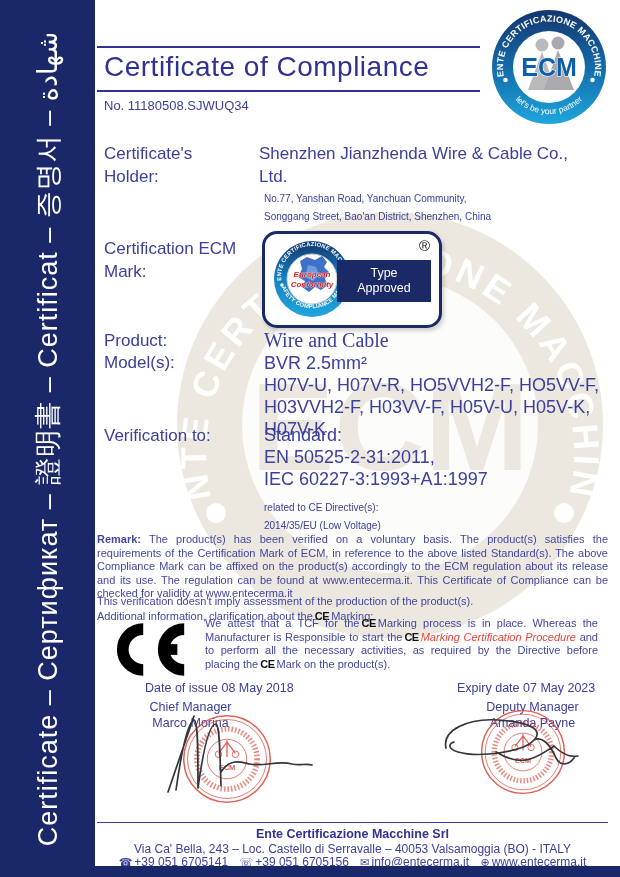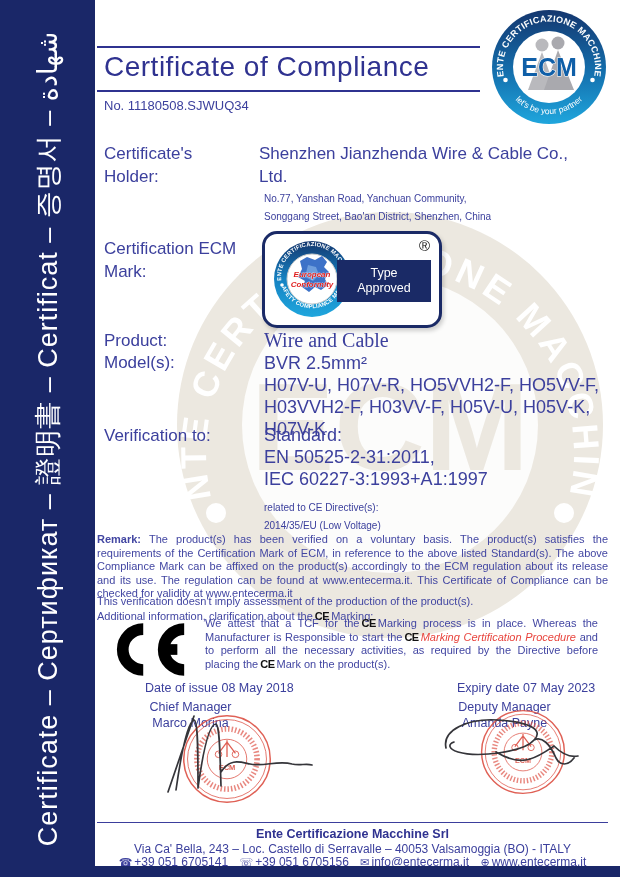--- a/index.html
+++ b/index.html
@@ -180,21 +180,21 @@
     <span>We attest that a TCF for the</span><span class="ce-inline">CE</span><span>Marking process is in place. Whereas the Manufacturer is Responsible to start the</span><span class="ce-inline">CE</span><span class="red-italic">Marking Certification Procedure</span> <span>and to perform all the necessary activities, as required by the Directive before placing the</span><span class="ce-inline">CE</span><span>Mark on the product(s).</span>
   </div>
 
   <div class="abs date-line z1" style="left:145px;top:681px;">Date of issue 08 May 2018</div>
   <div class="abs date-line z1" style="left:457px;top:681px;">Expiry date 07 May 2023</div>
 
   <div class="abs signer z1" style="left:118px;top:700px;width:145px;">
     <div>Chief Manager</div>
     <div>Marco Morina</div>
   </div>
-  <div class="abs signer z1" style="left:432px;top:700px;width:145px;">
+  <div class="abs signer z1" style="left:460px;top:700px;width:145px;">
     <div>Deputy Manager</div>
     <div>Amanda Payne</div>
   </div>
 
   <svg class="abs" style="left:180px;top:712px;z-index:4;opacity:.92;" width="94" height="94" viewBox="0 0 100 100">
     <circle cx="50" cy="50" r="46" stroke="#dd5347" stroke-width="1.6" fill="none"></circle>
     <circle cx="50" cy="50" r="42" stroke="#dd5347" stroke-width="0.9" fill="none"></circle>
     <circle cx="50" cy="50" r="21" stroke="#dd5347" stroke-width="0.9" fill="none"></circle>
     <circle cx="50" cy="50" r="32" stroke="#dd5347" stroke-width="6" fill="none" stroke-dasharray="1.6 2.1" opacity="0.75"></circle>
     <path d="M50,30 L50,48 M50,32 L41,44 M50,32 L59,44" stroke="#dd5347" stroke-width="1.4" fill="none"></path>

